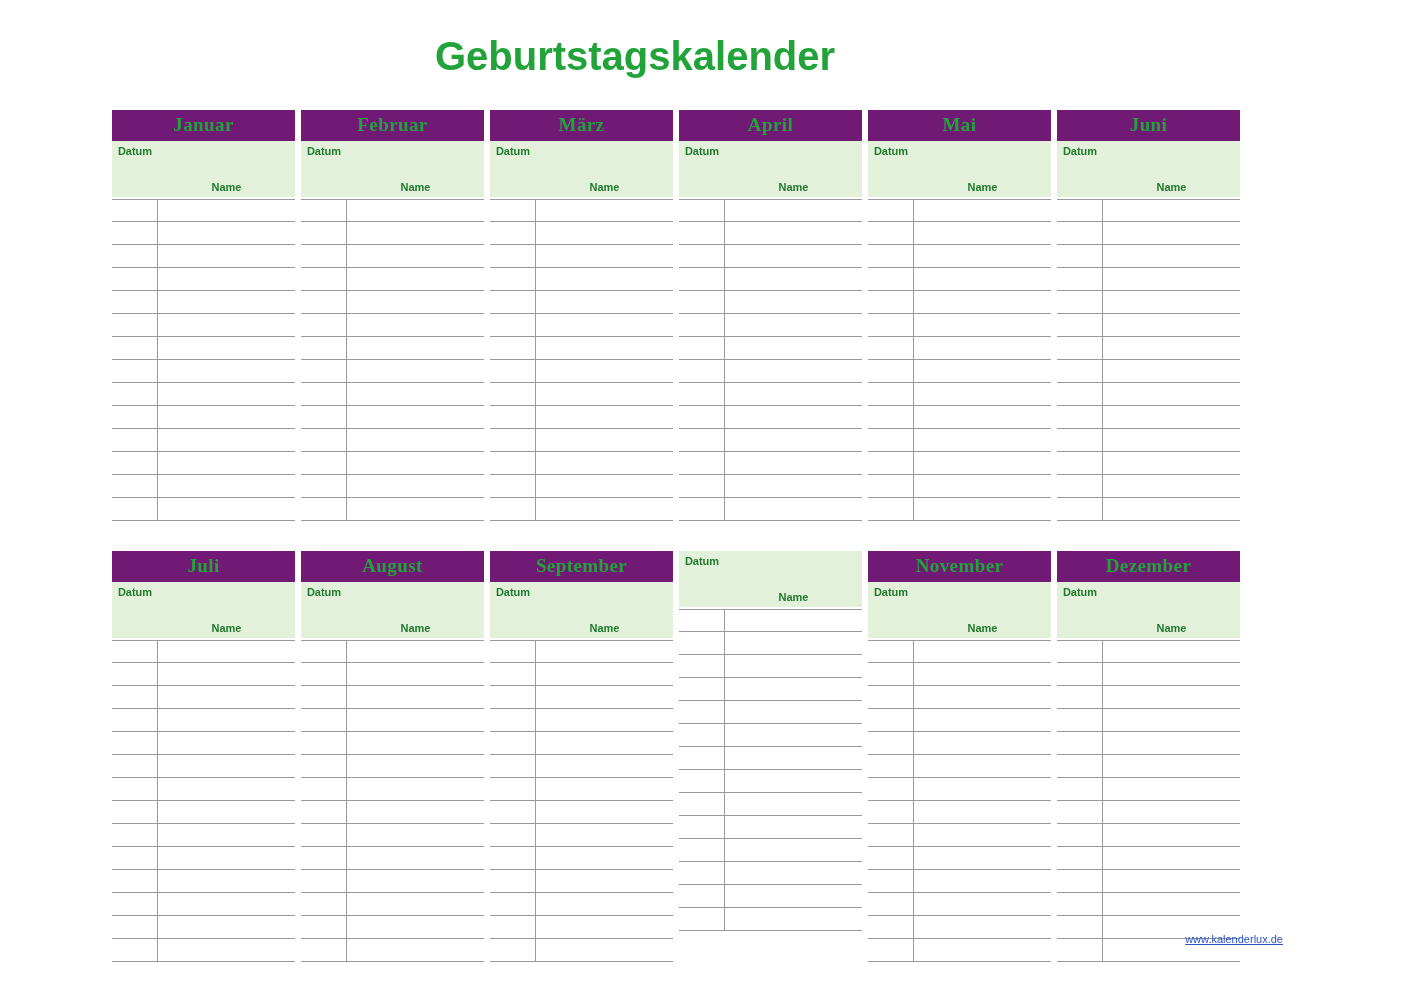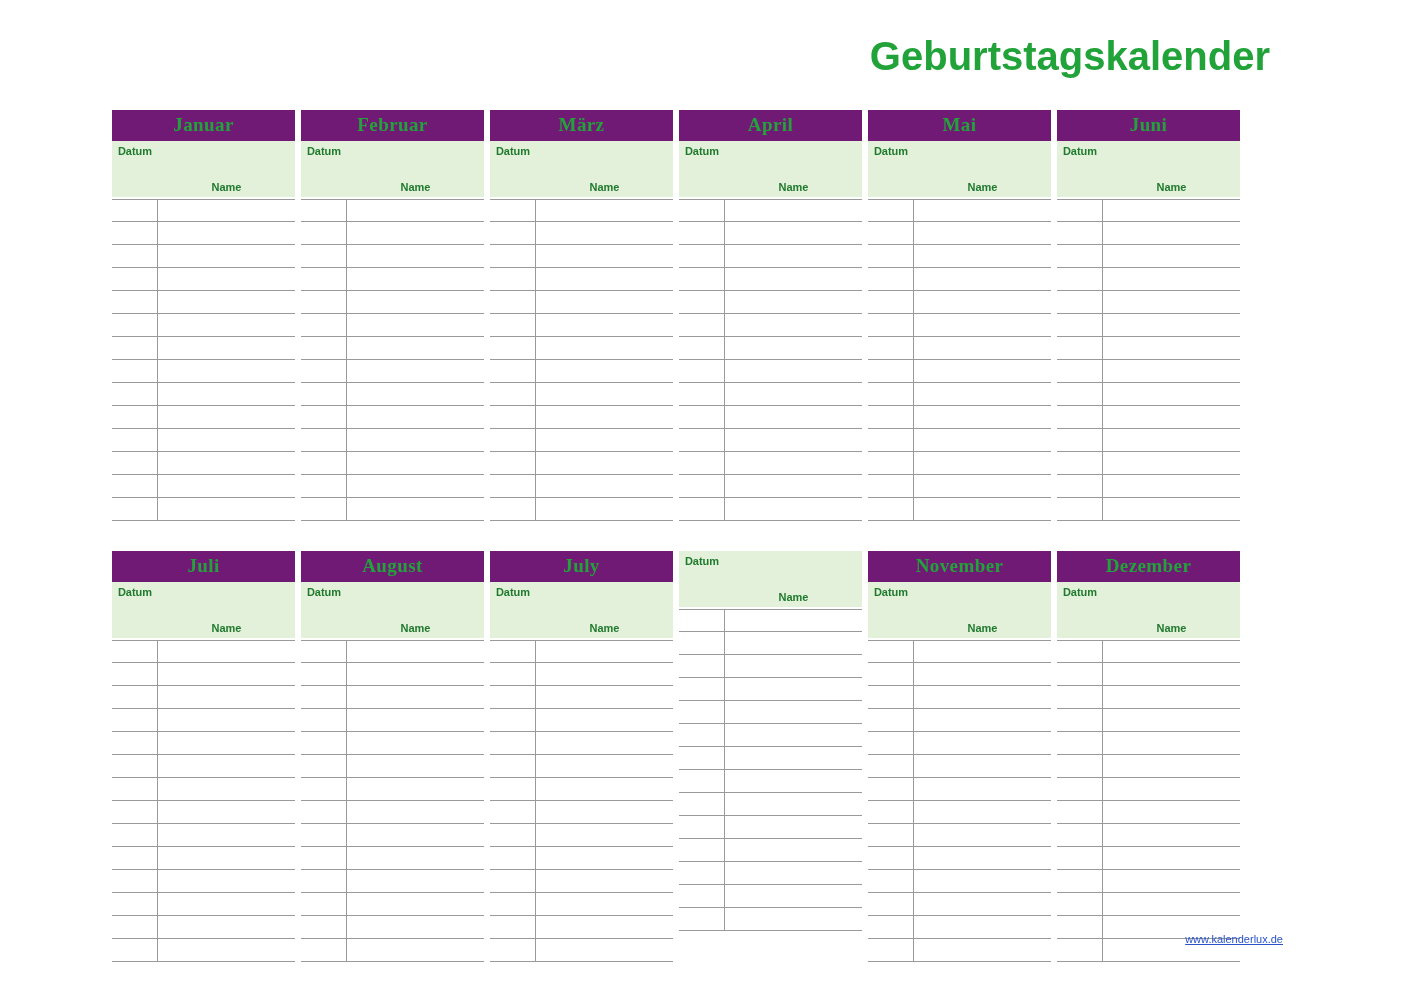--- a/index.html
+++ b/index.html
@@ -25,21 +25,21 @@
   
   .header {
     position: relative;
     height: 96px;
   }
   .doc-title {
     position: absolute;
     top: 34px;
     left: 0;
     width: 1270px;
-    text-align: right;
+    text-align: center;
     font-size: 40px;
     font-weight: bold;
     color: #22a33a;
     letter-spacing: 0px;
     font-family: "Liberation Sans", sans-serif;
   }
   .brand {
     position: absolute;
     right: 112px;
     top: 36px;
@@ -680,21 +680,21 @@
               <div class="e-name"></div>
             </div>
           <div class="entry">
               <div class="e-date"></div>
               <div class="e-name"></div>
             </div>
         </div>
       </div>
 
       <div class="month">
-        <div class="month-title">July</div>
+        <div class="month-title">September</div>
         <div class="col-head">
           <div class="c-date">Datum</div>
           <div class="c-name">Name</div>
         </div>
         <div class="rows">
           <div class="entry first">
               <div class="e-date"></div>
               <div class="e-name"></div>
             </div>
           <div class="entry">

